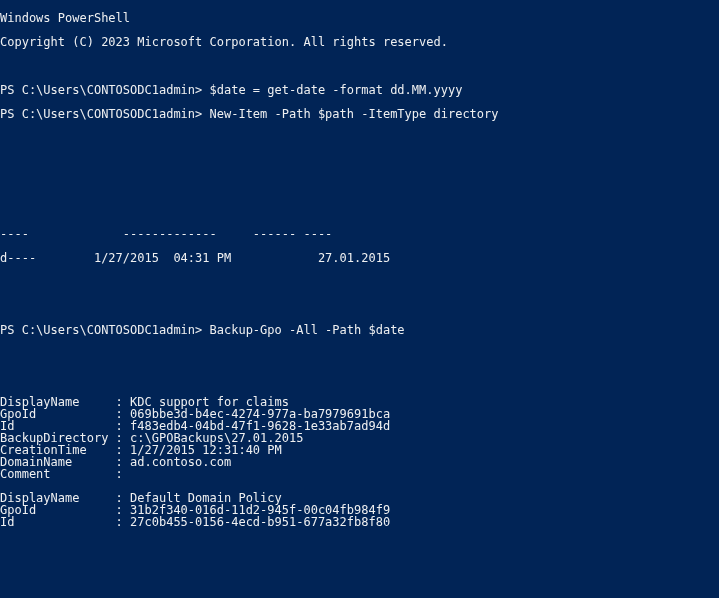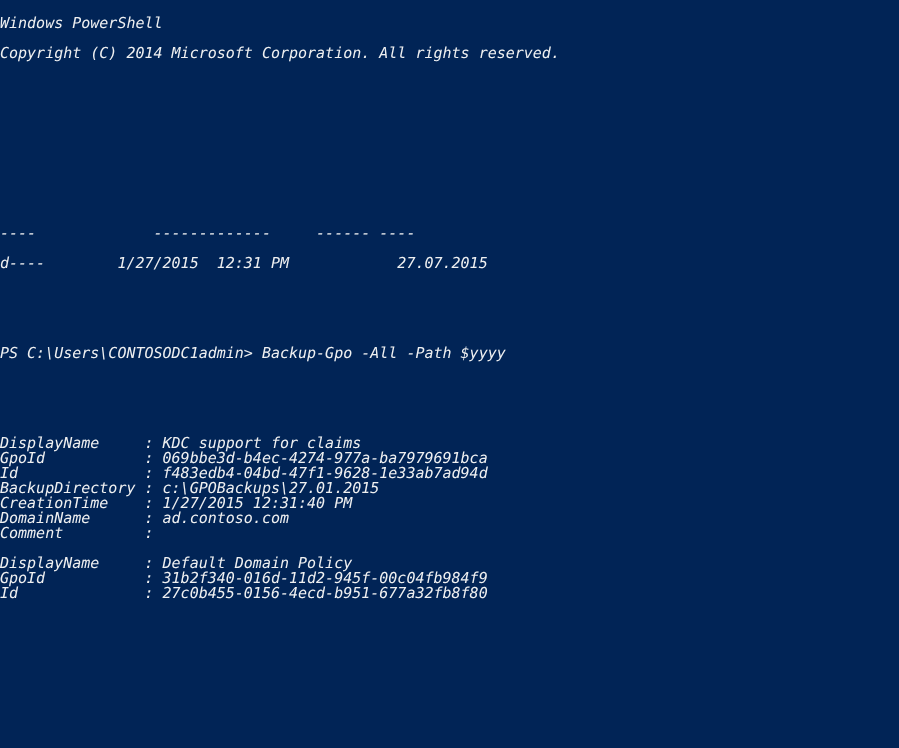--- a/index.html
+++ b/index.html
@@ -13,35 +13,36 @@
     font-size: 12px;
     line-height: 12px;
     overflow: hidden;
   }
   .terminal {
     padding: 0;
     white-space: pre;
   }
   .line {
     min-height: 12px;
-    font-style: italic;
   }
 </style>
 </head>
 <body>
 
 <div class="terminal">
 <div class="line">Windows PowerShell</div>
-<div class="line">Copyright (C) 2014 Microsoft Corporation. All rights reserved.</div>
+<div class="line">Copyright (C) 2023 Microsoft Corporation. All rights reserved.</div>
 <div class="line"> </div>
+<div class="line"><span>PS C:\Users\CONTOSODC1admin&gt; </span><span>$date = get-date -format dd.MM.yyyy</span></div>
+<div class="line"><span>PS C:\Users\CONTOSODC1admin&gt; </span><span>New-Item -Path $path -ItemType directory</span></div>
 <div class="line"> </div>
 <div class="line"> </div>
 <div class="line"> </div>
 <div class="line"> </div>
 <div class="line" id="dir-dash-row">----             -------------     ------ ----</div>
-<div class="line" id="dir-data-row">d----        1/27/2015  12:31 PM            27.07.2015</div>
+<div class="line" id="dir-data-row">d----        1/27/2015  04:31 PM            27.01.2015</div>
 <div class="line"> </div>
 <div class="line"> </div>
-<div class="line"><span>PS C:\Users\CONTOSODC1admin&gt; </span><span>Backup-Gpo -All -Path $yyyy</span></div>
+<div class="line"><span>PS C:\Users\CONTOSODC1admin&gt; </span><span>Backup-Gpo -All -Path $date</span></div>
 <div class="line"> </div>
 <div class="line"> </div>
 <div id="results-container"><div class="line">DisplayName     : KDC support for claims</div><div class="line">GpoId           : 069bbe3d-b4ec-4274-977a-ba7979691bca</div><div class="line">Id              : f483edb4-04bd-47f1-9628-1e33ab7ad94d</div><div class="line">BackupDirectory : c:\GPOBackups\27.01.2015</div><div class="line">CreationTime    : 1/27/2015 12:31:40 PM</div><div class="line">DomainName      : ad.contoso.com</div><div class="line">Comment         : </div><div class="line"> </div><div class="line">DisplayName     : Default Domain Policy</div><div class="line">GpoId           : 31b2f340-016d-11d2-945f-00c04fb984f9</div><div class="line">Id              : 27c0b455-0156-4ecd-b951-677a32fb8f80</div></div>
 </div>
 
 </body></html>

